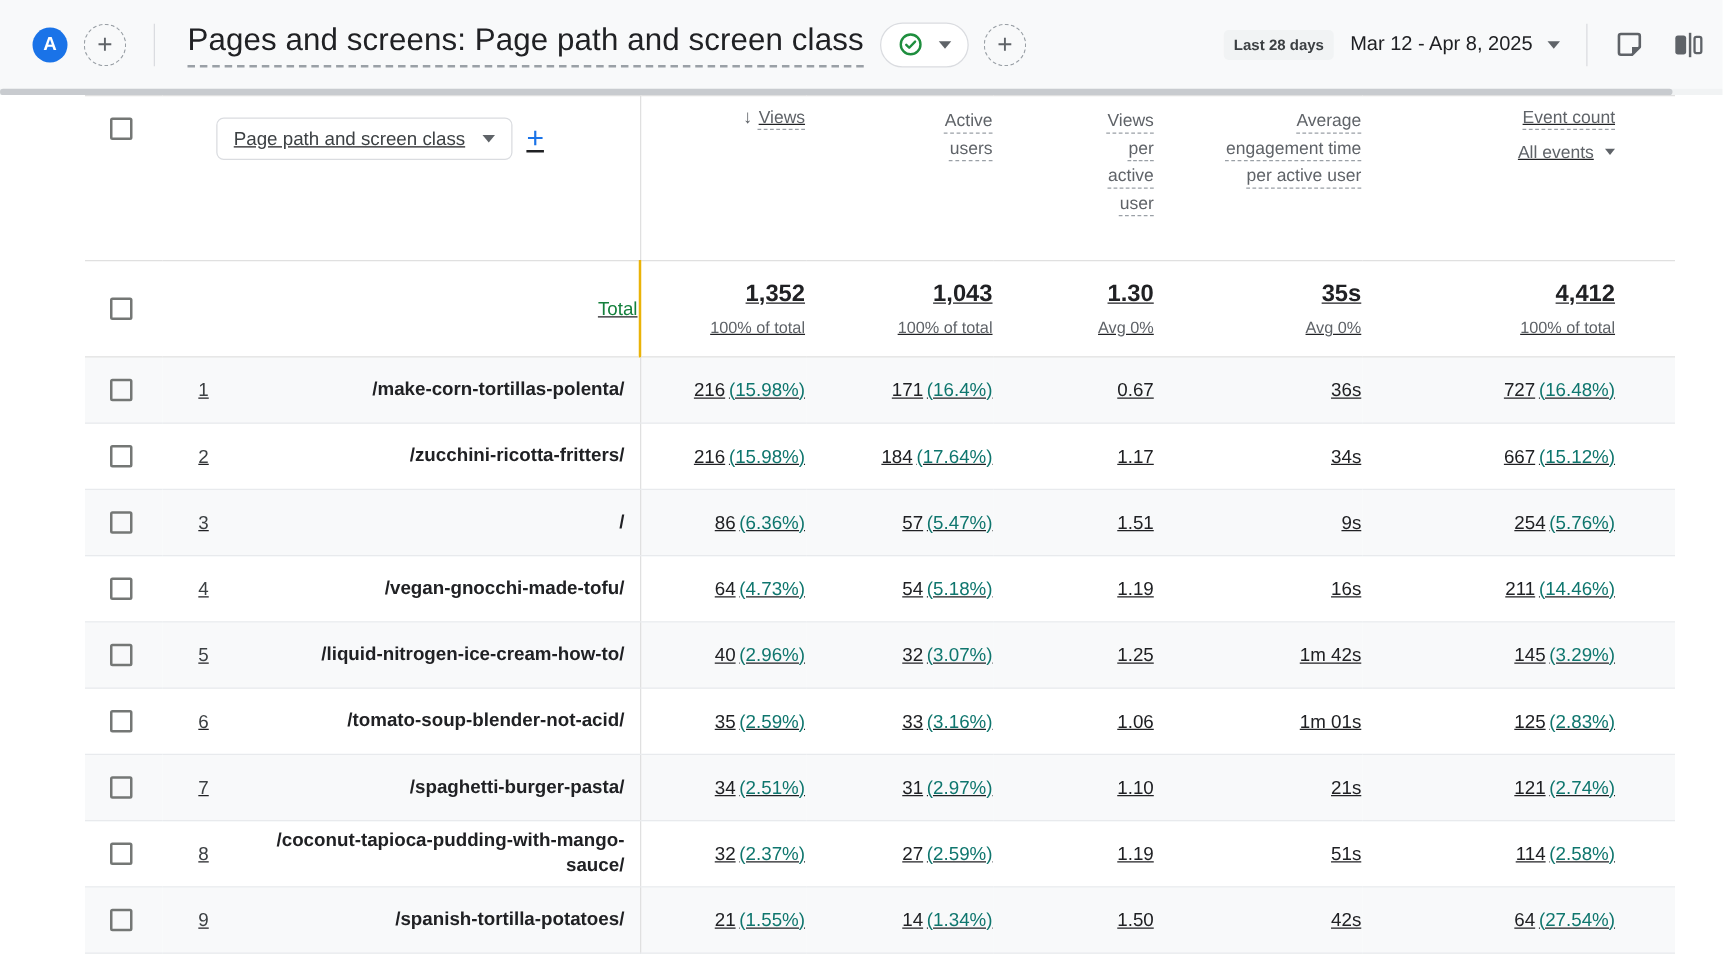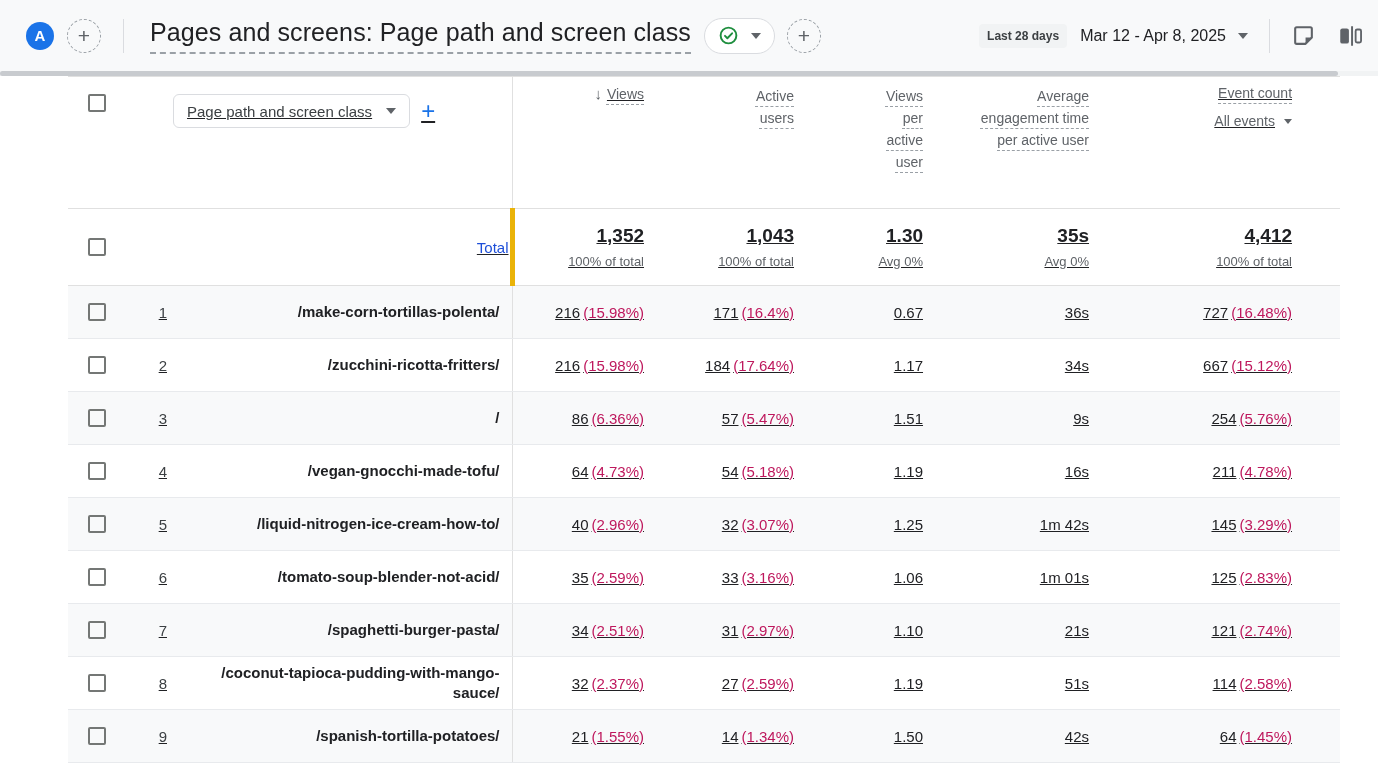--- a/index.html
+++ b/index.html
@@ -85,30 +85,30 @@
   .w-vpu  { max-width:56px; }
   .w-eng  { max-width:122px; }
   .sort-arrow { color:#5f6368; font-size:15px; margin-right:5px; text-decoration:none; display:inline-block; }
   th.th-evt, td.td-evt { padding-right:48px; }
   .evt-filter { margin-top:12px; display:flex; justify-content:flex-end; align-items:center; gap:9px; font-size:14px; color:#5f6368; }
 
   .cb { width:18px; height:18px; border:2px solid #747775; border-radius:2px; display:block; background:transparent; }
   .cb-cell { padding-left:20px; }
 
   tr.total-row td { height:77px; border-bottom:1px solid #e0e0e0; vertical-align:middle; text-align:right; }
-  td.total-label { text-align:left; padding-left:50px; font-size:15px; color:#1d4ed8; border-right:5px solid #eab308; }
+  td.total-label { text-align:left; padding-left:50px; font-size:15px; color:#15803d; border-right:2px solid #eab308; }
   .big { font-size:19px; font-weight:bold; color:#202124; }
   .sub { font-size:13px; color:#5f6368; margin-top:7px; }
 
   tbody.data tr td { height:53px; border-bottom:1px solid #e8eaed; font-size:15px; text-align:right; vertical-align:middle; }
   tbody.data tr.shaded { background:#f8f9fa; }
   td.num { text-align:center; font-size:14px; color:#3c4043; }
   td.path { text-align:left; padding:0 12px; font-weight:bold; color:#202124; border-right:1px solid #e0e0e0; line-height:20px; }
   td.path span { display:inline-block; max-width:300px; }
-  .pct { color:#be185d; margin-left:3px; font-weight:normal; }
+  .pct { color:#0f766e; margin-left:3px; font-weight:normal; }
 </style>
 </head>
 <body>
 
 <div class="appbar">
   <div class="avatar">A</div>
   <div class="dashed-plus">
     <span>+</span>
   </div>
   <div class="vdiv"></div>
@@ -279,21 +279,21 @@
       <span class="cb"></span>
     </td>
     <td class="num">4</td>
     <td class="path">
       <span>/vegan-gnocchi-made-tofu/</span>
     </td>
     <td><span>64</span><span class="pct">(4.73%)</span></td>
     <td><span>54</span><span class="pct">(5.18%)</span></td>
     <td>1.19</td>
     <td>16s</td>
-    <td class="td-evt"><span>211</span><span class="pct">(4.78%)</span></td>
+    <td class="td-evt"><span>211</span><span class="pct">(14.46%)</span></td>
   </tr>
         <tr class="shaded">
     <td class="cb-cell">
       <span class="cb"></span>
     </td>
     <td class="num">5</td>
     <td class="path">
       <span>/liquid-nitrogen-ice-cream-how-to/</span>
     </td>
     <td><span>40</span><span class="pct">(2.96%)</span></td>
@@ -349,17 +349,17 @@
       <span class="cb"></span>
     </td>
     <td class="num">9</td>
     <td class="path">
       <span>/spanish-tortilla-potatoes/</span>
     </td>
     <td><span>21</span><span class="pct">(1.55%)</span></td>
     <td><span>14</span><span class="pct">(1.34%)</span></td>
     <td>1.50</td>
     <td>42s</td>
-    <td class="td-evt"><span>64</span><span class="pct">(1.45%)</span></td>
+    <td class="td-evt"><span>64</span><span class="pct">(27.54%)</span></td>
   </tr>
       </tbody>
 </table>
 </div>
 
 </body></html>

